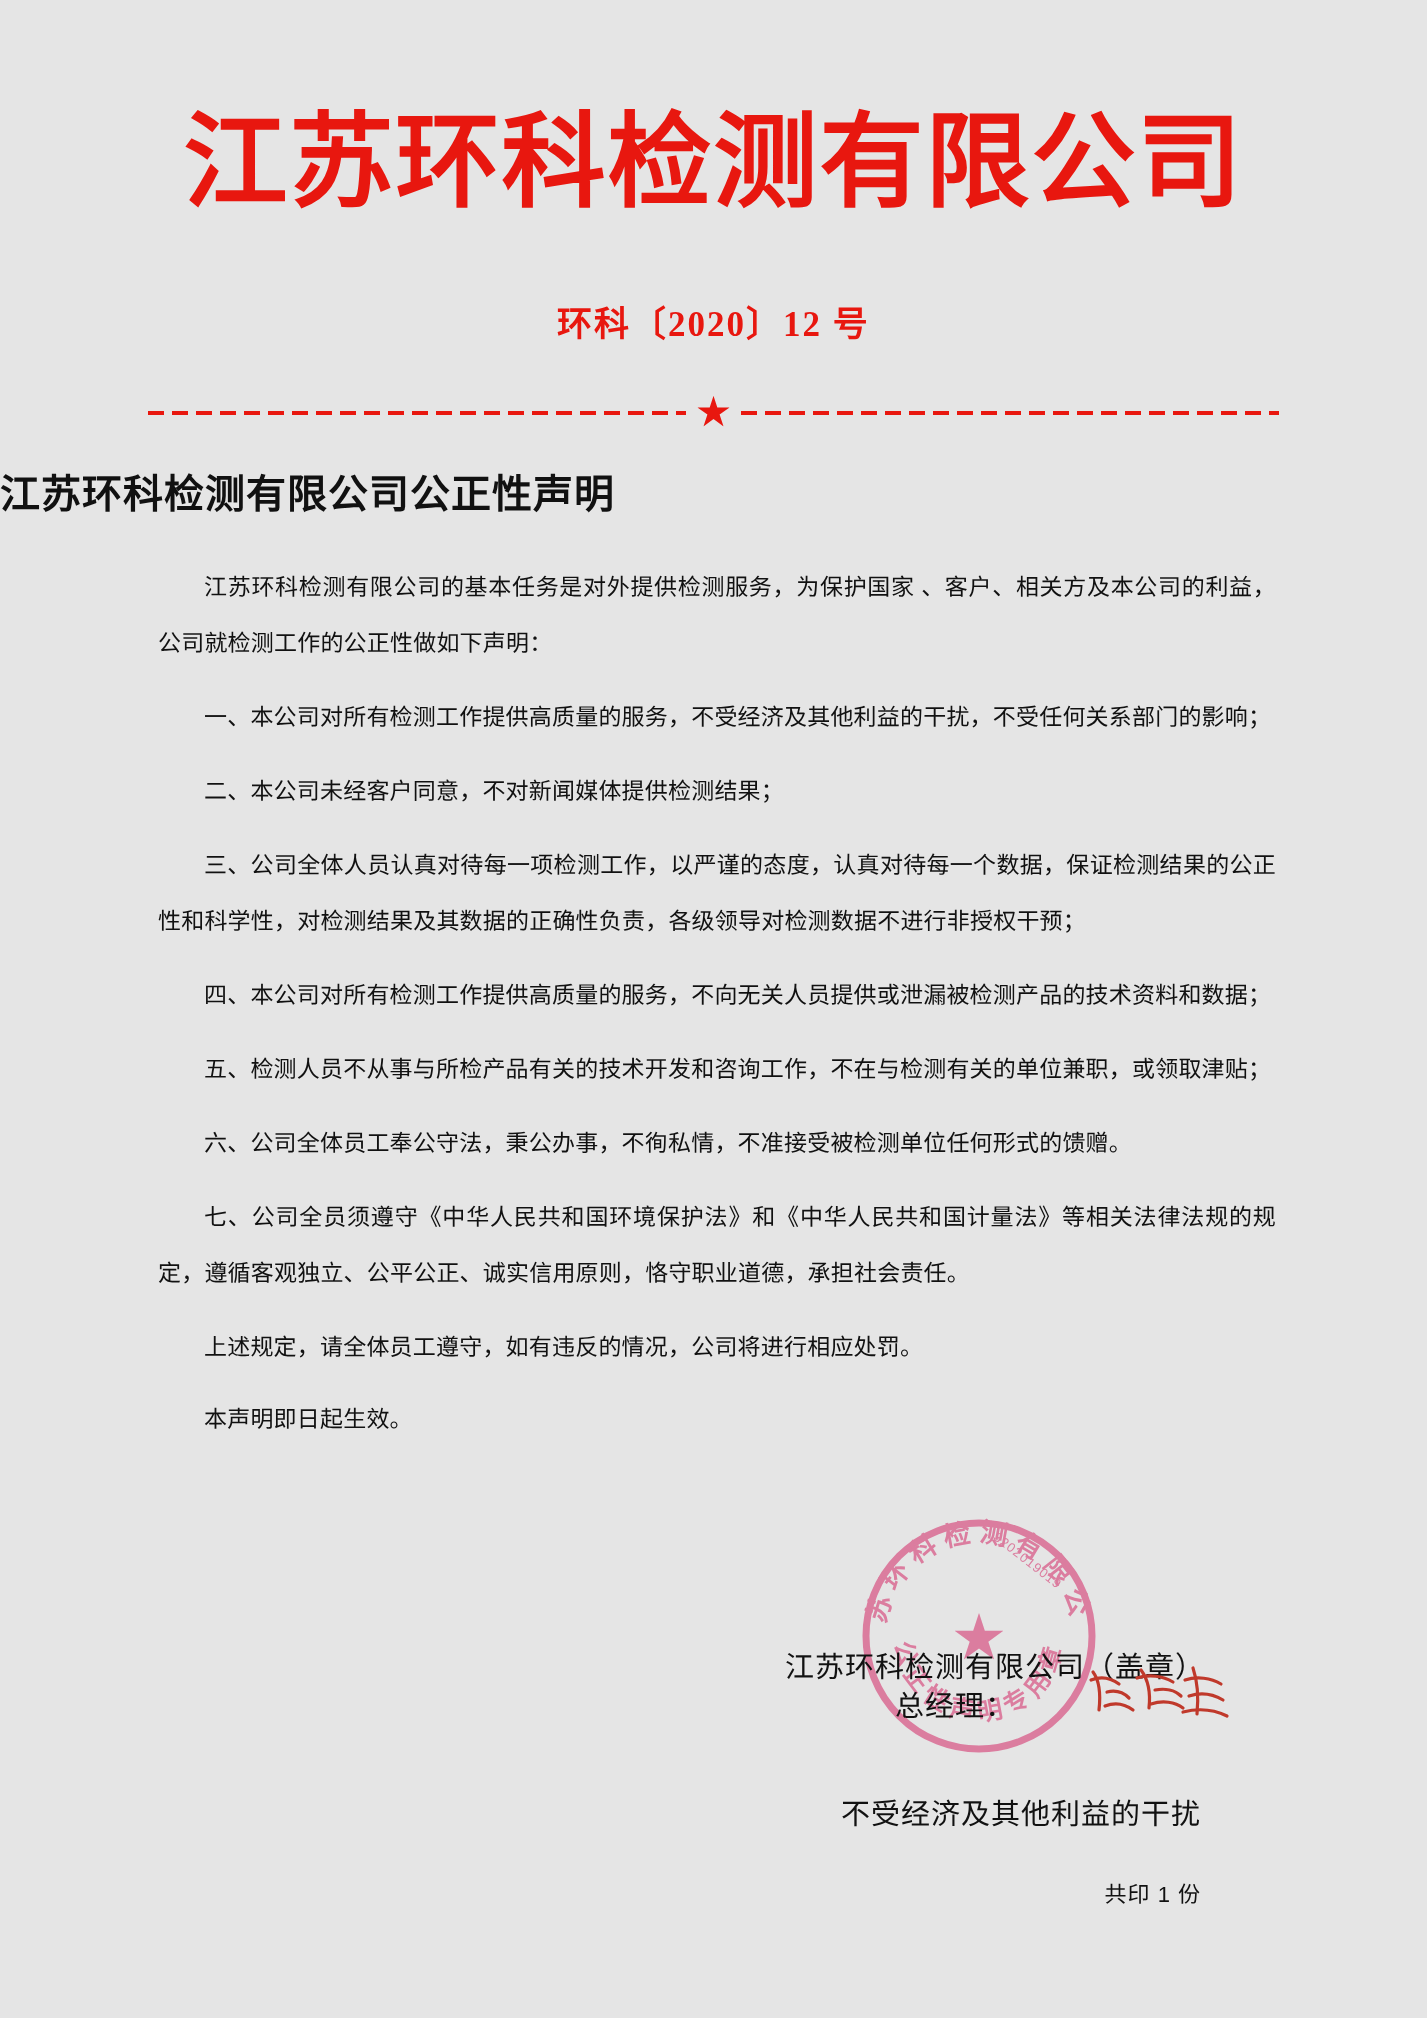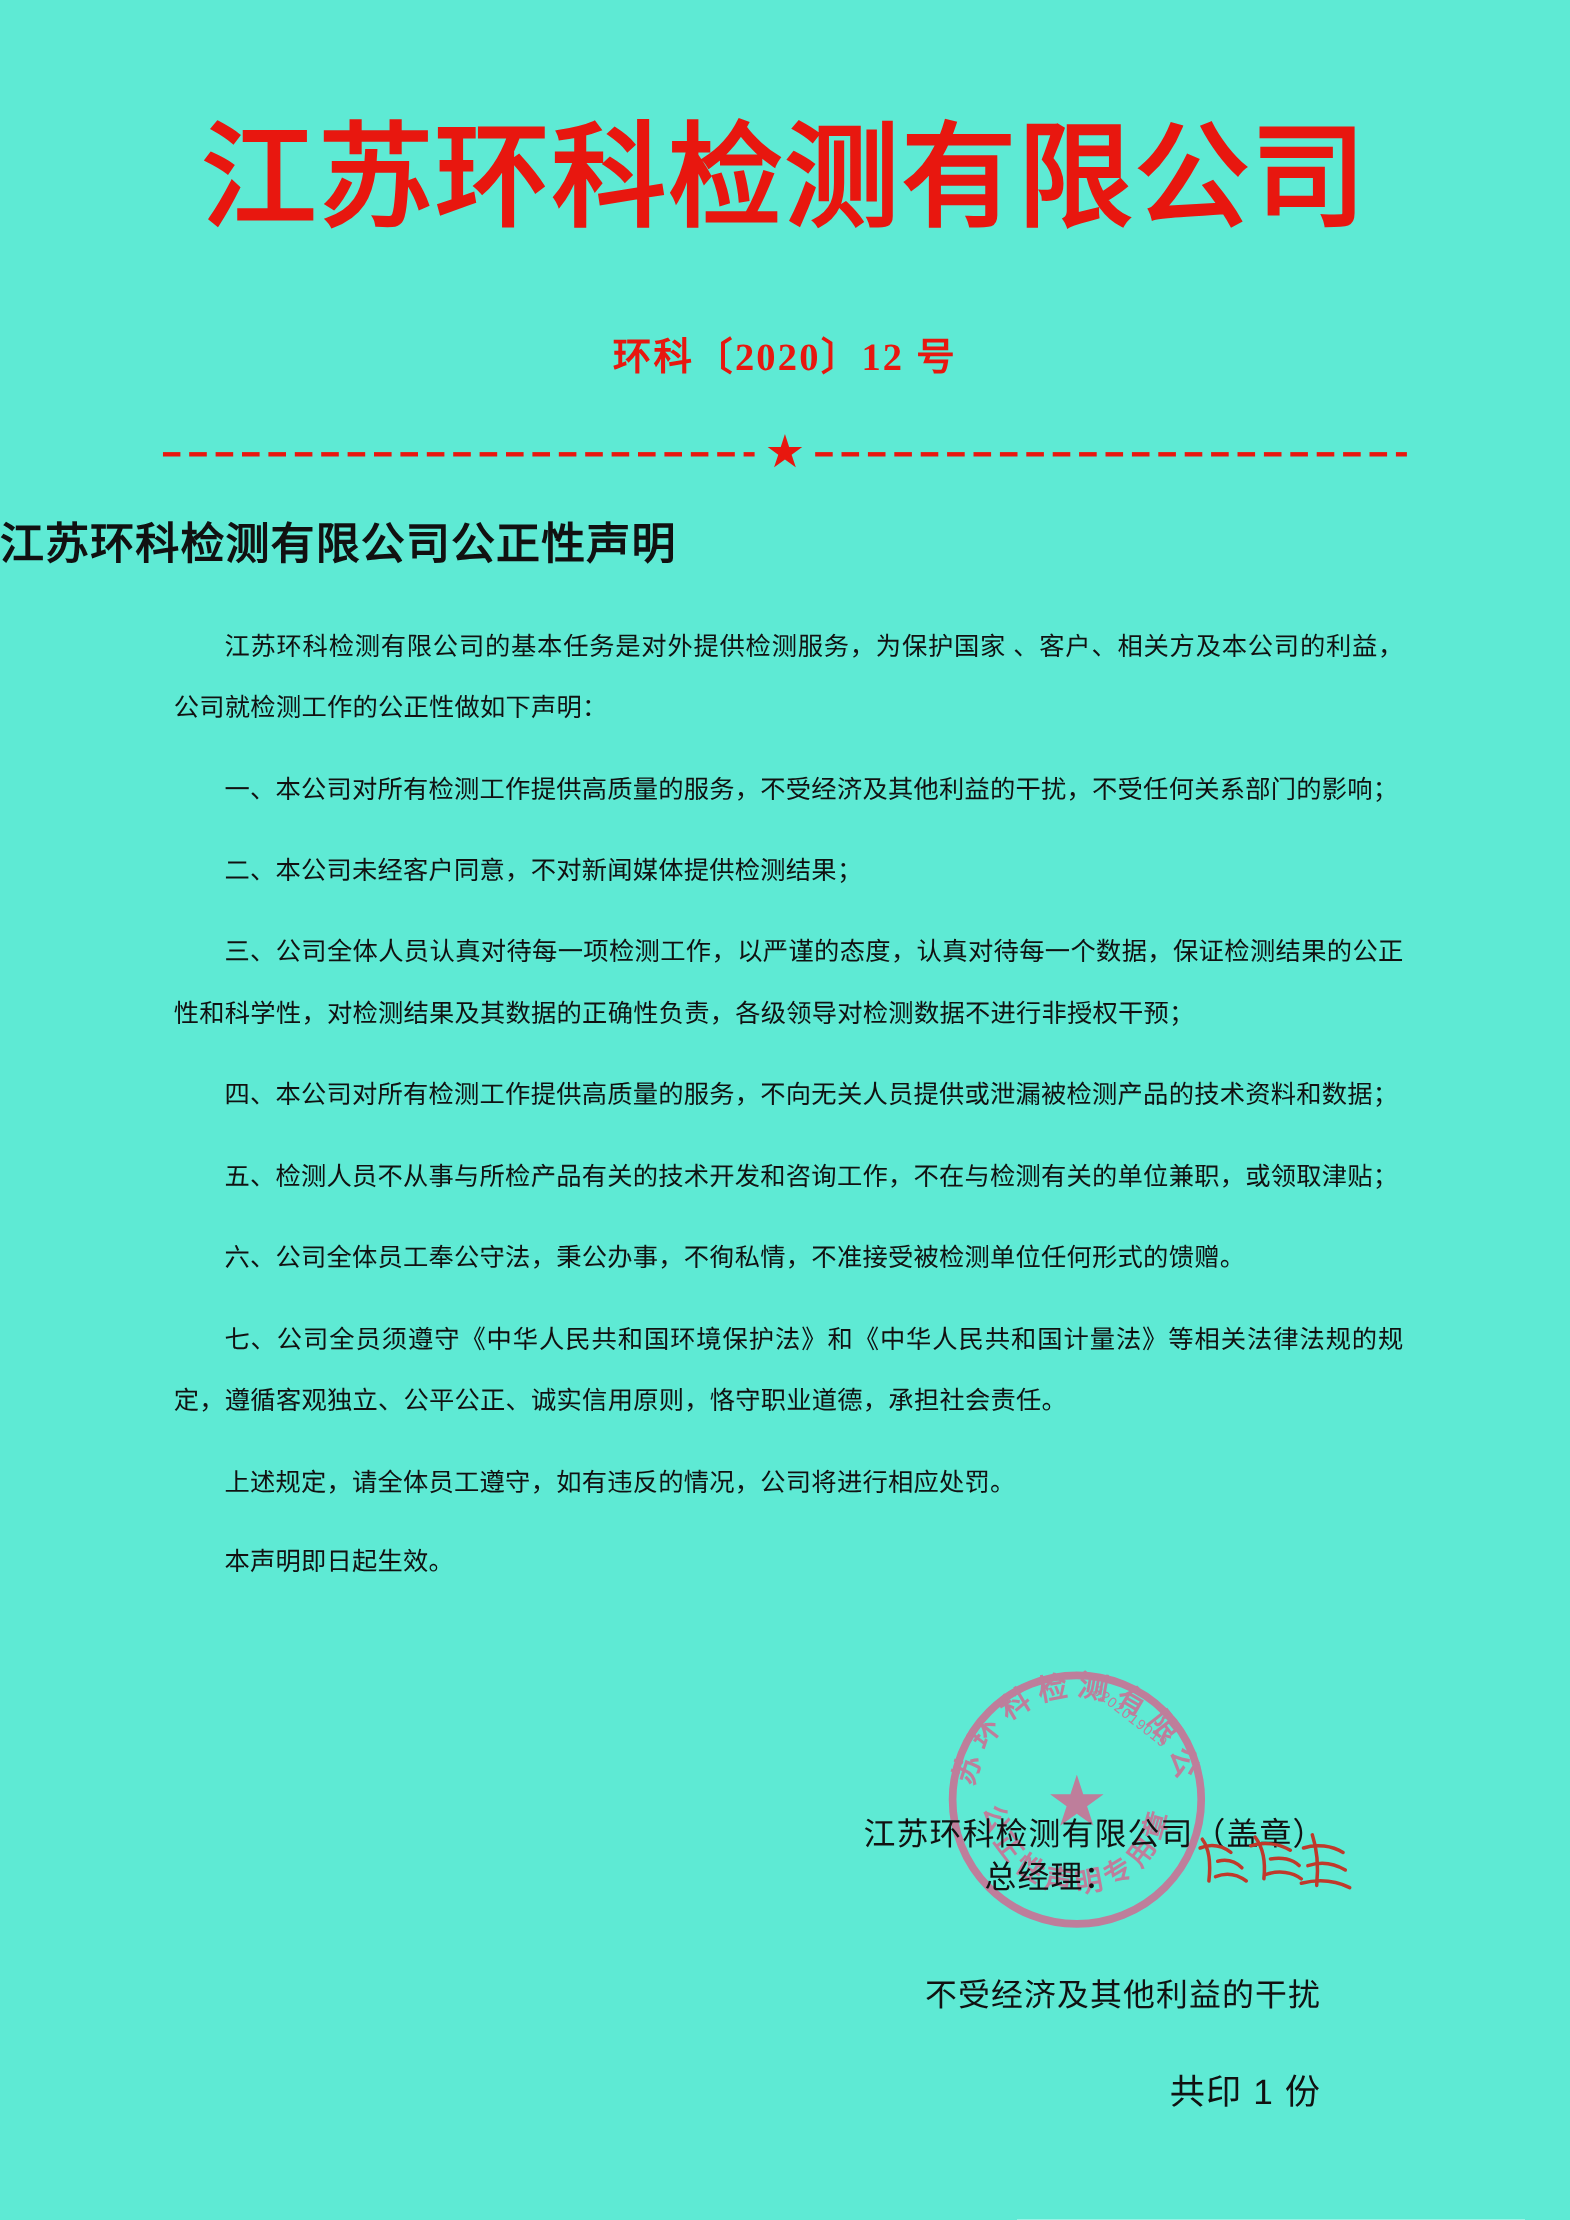--- a/index.html
+++ b/index.html
@@ -10,21 +10,21 @@
   }
   body {
     font-family: "Liberation Serif", "DejaVu Serif", serif;
     color: #000000;
   }
   .page {
     position: relative;
     width: 1427px;
     height: 2018px;
     margin: 0 auto;
-    background: #5eead4;
+    background: #e5e5e5;
     overflow: hidden;
     box-sizing: border-box;
   }
 
   
   .masthead {
     position: absolute;
     top: 108px;
     left: 0;
     width: 1427px;
@@ -148,21 +148,21 @@
     top: 194px;
     right: 226px;
     white-space: nowrap;
   }
   .footer-copies {
     position: absolute;
     top: 280px;
     right: 226px;
     white-space: nowrap;
     font-family: "Liberation Sans", "DejaVu Sans", sans-serif;
-    font-size: 32px;
+    font-size: 22px;
     color: #111111;
     letter-spacing: 1px;
   }
 
   
   .seal {
     position: absolute;
     top: 1512px;
     left: 855px;
     width: 248px;

